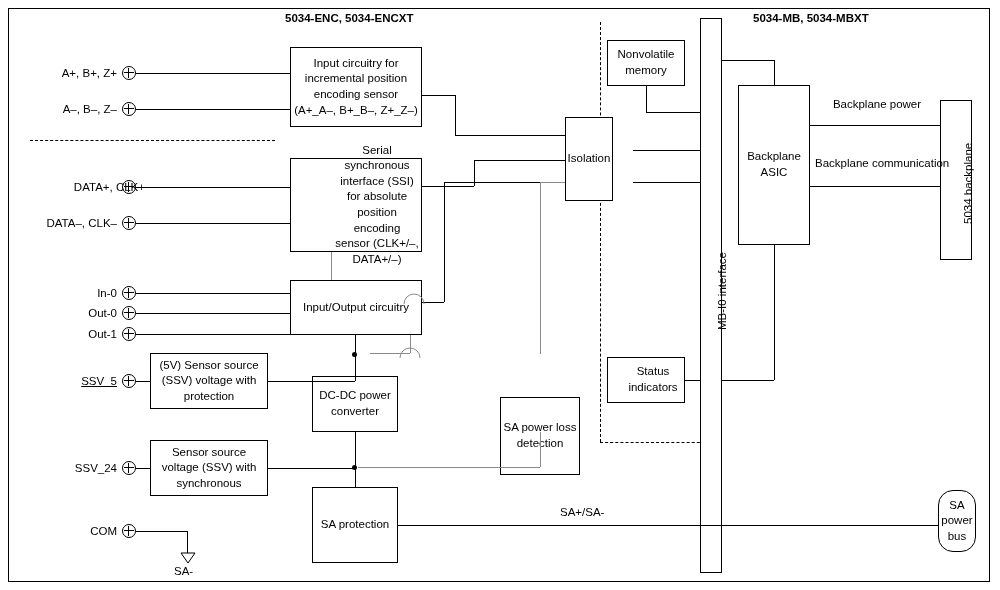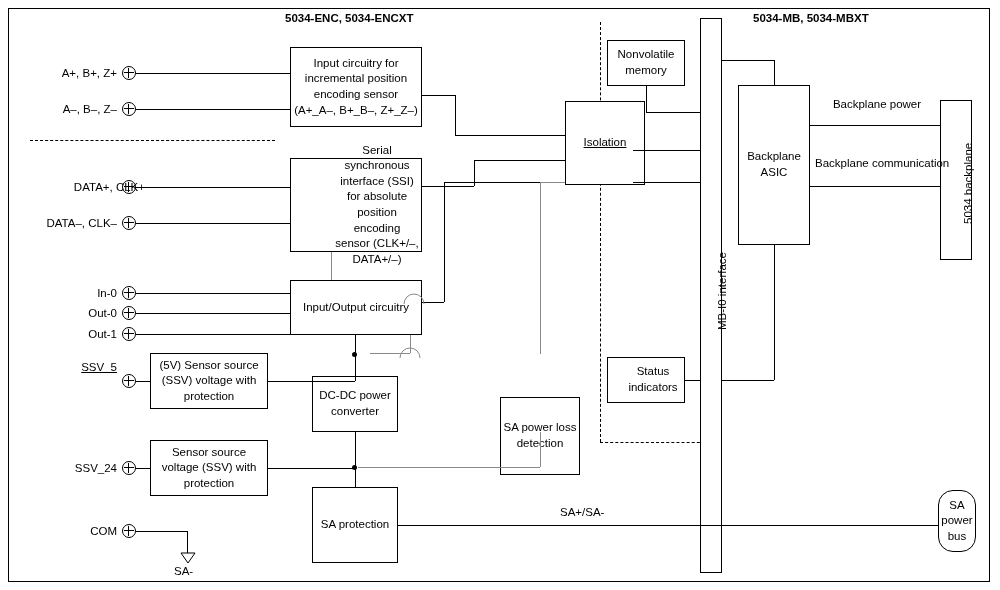--- a/index.html
+++ b/index.html
@@ -138,21 +138,21 @@
   <div class="term" style="left:122px; top:461px;"></div>
   <div class="term" style="left:122px; top:524px;"></div>
 
   <div class="lbl right" style="left:25px; top:66px; width:92px;">A+, B+, Z+</div>
   <div class="lbl right" style="left:25px; top:102px; width:92px;">A–, B–, Z–</div>
   <div class="lbl right" style="left:10px; top:180px; width:107px;padding-left:28px;">DATA+, CLK+</div>
   <div class="lbl right" style="left:10px; top:216px; width:107px;">DATA–, CLK–</div>
   <div class="lbl right" style="left:45px; top:286px; width:72px;">In-0</div>
   <div class="lbl right" style="left:45px; top:306px; width:72px;">Out-0</div>
   <div class="lbl right" style="left:45px; top:327px; width:72px;">Out-1</div>
-  <div class="lbl right" style="left:40px; top:360px; width:77px;text-decoration:underline;">SSV_5</div>
+  <div class="lbl right" style="left:40px; top:374px; width:77px;text-decoration:underline;">SSV_5</div>
   <div class="lbl right" style="left:30px; top:461px; width:87px;">SSV_24</div>
   <div class="lbl right" style="left:45px; top:524px; width:72px;">COM</div>
 
   <div class="line hline" style="left:136px; top:73px; width:154px;"></div>
   <div class="line hline" style="left:136px; top:109px; width:154px;"></div>
   <div class="line hline" style="left:136px; top:187px; width:154px;"></div>
   <div class="line hline" style="left:136px; top:223px; width:154px;"></div>
   <div class="line hline" style="left:136px; top:293px; width:154px;"></div>
   <div class="line hline" style="left:136px; top:313px; width:154px;"></div>
   <div class="line hline" style="left:136px; top:334px; width:154px;"></div>
@@ -163,25 +163,25 @@
 
   <svg style="position:absolute; left:180px; top:552px; width:16px; height:12px;">
     <polygon points="1,1 15,1 8,11" fill="#ffffff" stroke="#000000" stroke-width="1"></polygon>
   </svg>
   <div class="lbl" style="left:174px; top:564px;text-align:right;">SA-</div>
 
   <div class="box" style="left:290px; top:47px; width:132px; height:80px;">Input circuitry for incremental position encoding sensor (A+_A–, B+_B–, Z+_Z–)</div>
   <div class="box" style="left:290px; top:158px; width:132px; height:94px;padding-left:44px;">Serial synchronous interface (SSI) for absolute position encoding sensor (CLK+/–, DATA+/–)</div>
   <div class="box" style="left:290px; top:280px; width:132px; height:55px;">Input/Output circuitry</div>
   <div class="box" style="left:150px; top:353px; width:118px; height:56px;">(5V) Sensor source (SSV) voltage with protection</div>
-  <div class="box" style="left:150px; top:440px; width:118px; height:56px;">Sensor source voltage (SSV) with protection</div>
+  <div class="box" style="left:150px; top:440px; width:118px; height:56px;">Sensor source voltage (SSV) with synchronous</div>
   <div class="box" style="left:312px; top:376px; width:86px; height:56px;">DC-DC power converter</div>
   <div class="box" style="left:312px; top:487px; width:86px; height:76px;">SA protection</div>
   <div class="box" style="left:500px; top:354px; width:80px; height:78px;margin-top:43px;">SA power loss detection</div>
-  <div class="box" style="left:565px; top:101px; width:80px; height:84px;text-decoration:underline;">Isolation</div>
+  <div class="box" style="left:565px; top:117px; width:48px; height:84px;">Isolation</div>
 
   <div class="box" style="left:607px; top:40px; width:78px; height:46px;">Nonvolatile memory</div>
   <div class="box" style="left:607px; top:357px; width:78px; height:46px;padding-left:16px;">Status indicators</div>
 
   <div class="vbox" style="left:700px; top:18px; width:22px; height:555px;"></div>
   <div class="vtext" style="left:716px; top:330px; transform: rotate(-90deg);">MB-I0 interface</div>
 
   <div class="box" style="left:738px; top:85px; width:72px; height:160px;">Backplane ASIC</div>
 
   <div class="vbox" style="left:940px; top:100px; width:32px; height:160px;"></div>

